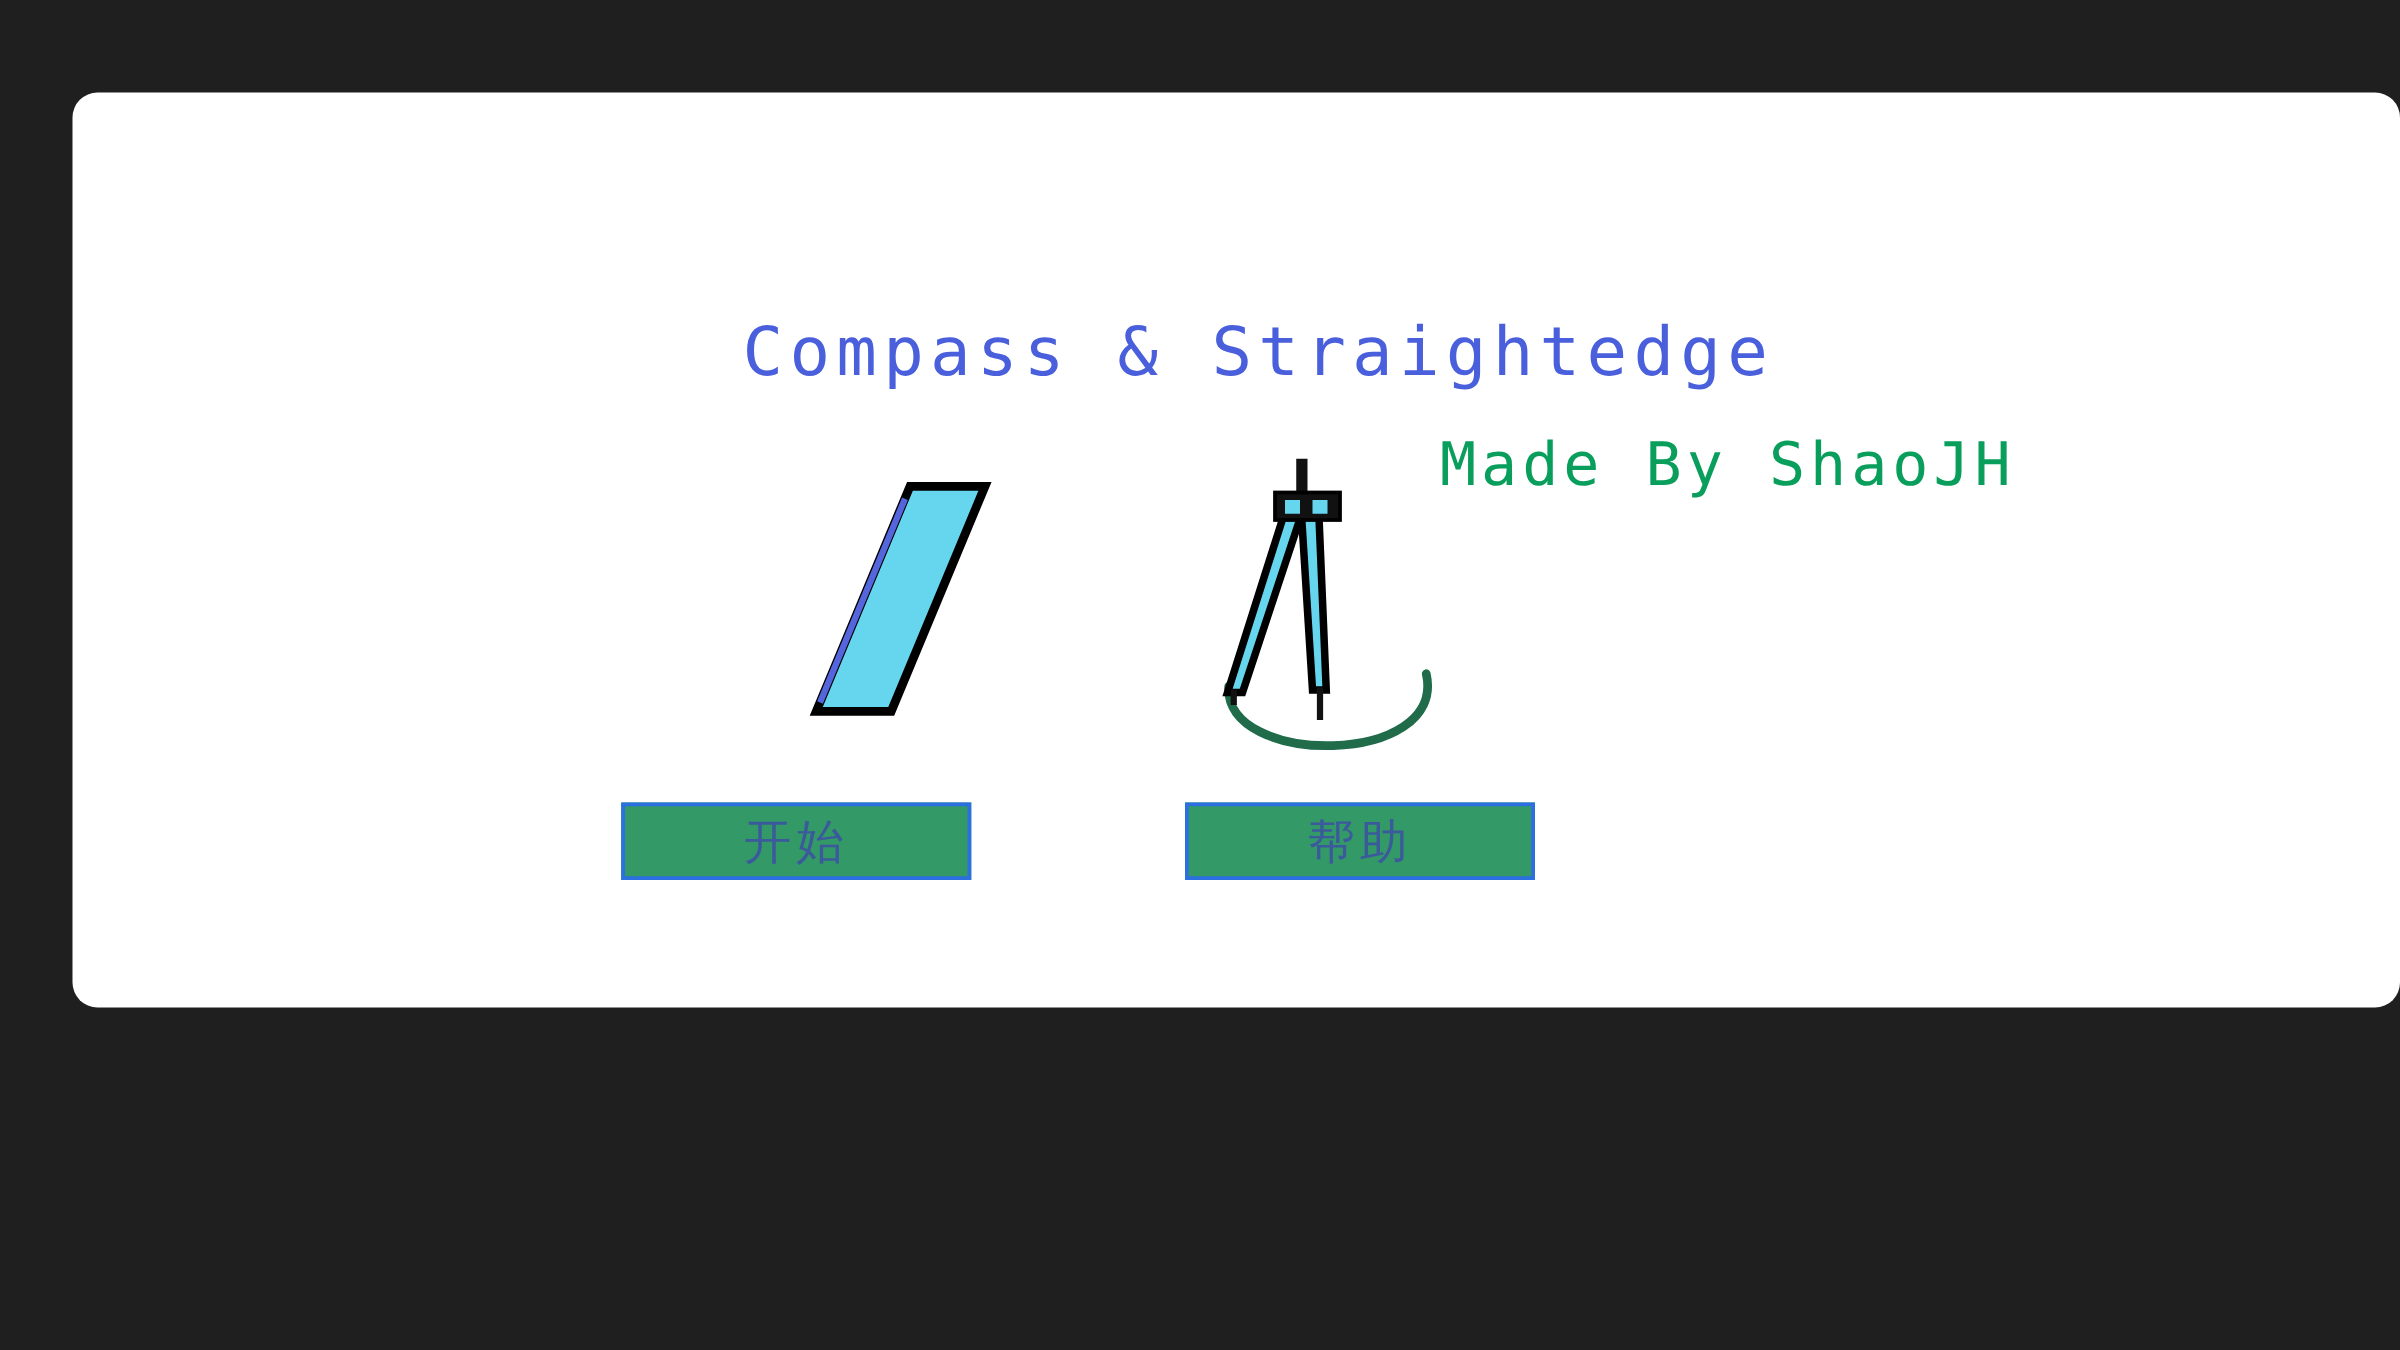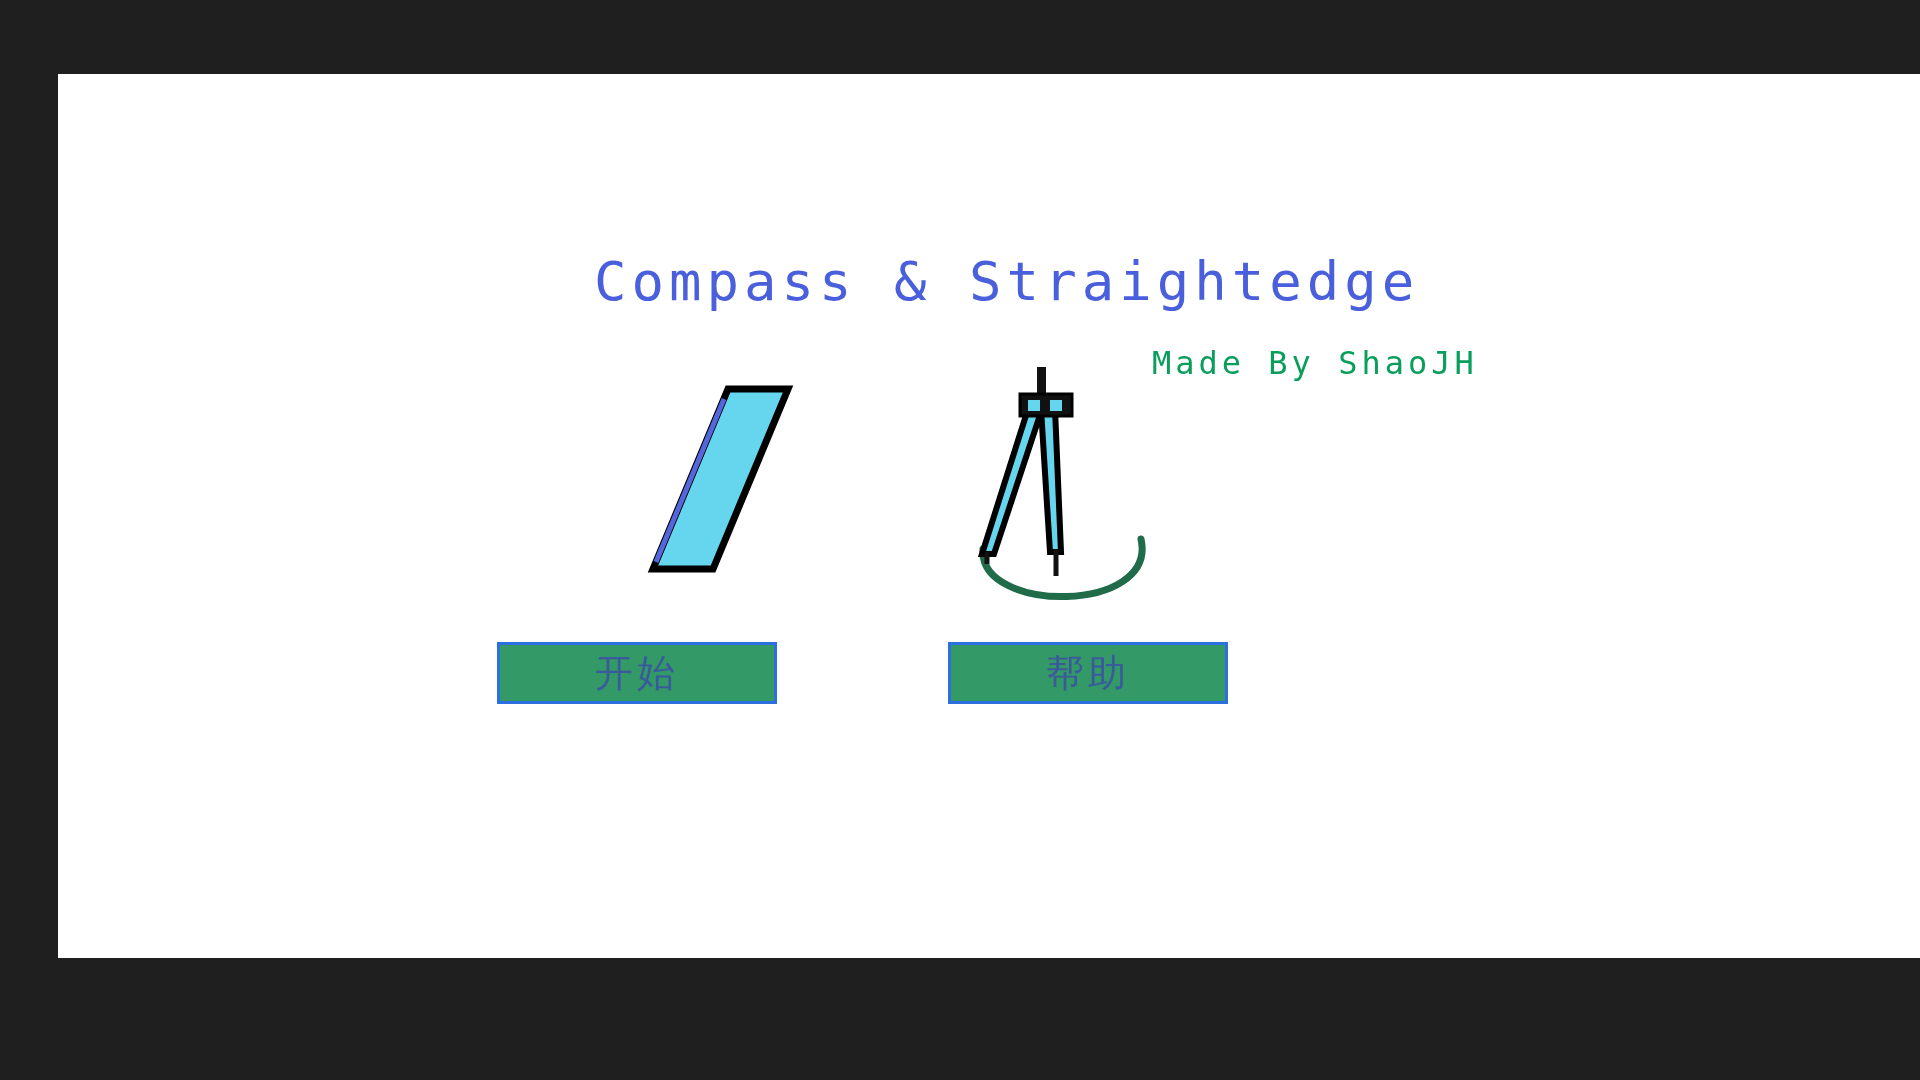--- a/index.html
+++ b/index.html
@@ -20,23 +20,24 @@
     height: 1080px;
     background: #1f1f1f;
   }
 
   
   #canvas {
     position: absolute;
     left: 58px;
     top: 74px;
     width: 1862px;
-    height: 884px;
+    height: 732px;
     background: #ffffff;
     overflow: hidden;
+    border-radius: 20px;
   }
 
   
   #title {
     position: absolute;
     left: 536px;
     top: 176px;
     font-size: 54px;
     letter-spacing: 5px;
     color: #4a5fdb;
@@ -44,21 +45,21 @@
     white-space: nowrap;
     font-weight: normal;
     -webkit-font-smoothing: none;
   }
 
   
   #credit {
     position: absolute;
     left: 1094px;
     top: 270px;
-    font-size: 32px;
+    font-size: 48px;
     letter-spacing: 4px;
     color: #0a9e5c;
     font-family: "DejaVu Sans Mono", "Liberation Mono", monospace;
     white-space: nowrap;
   }
 
   
   #straightedge-art {
     position: absolute;
     left: 520px;

